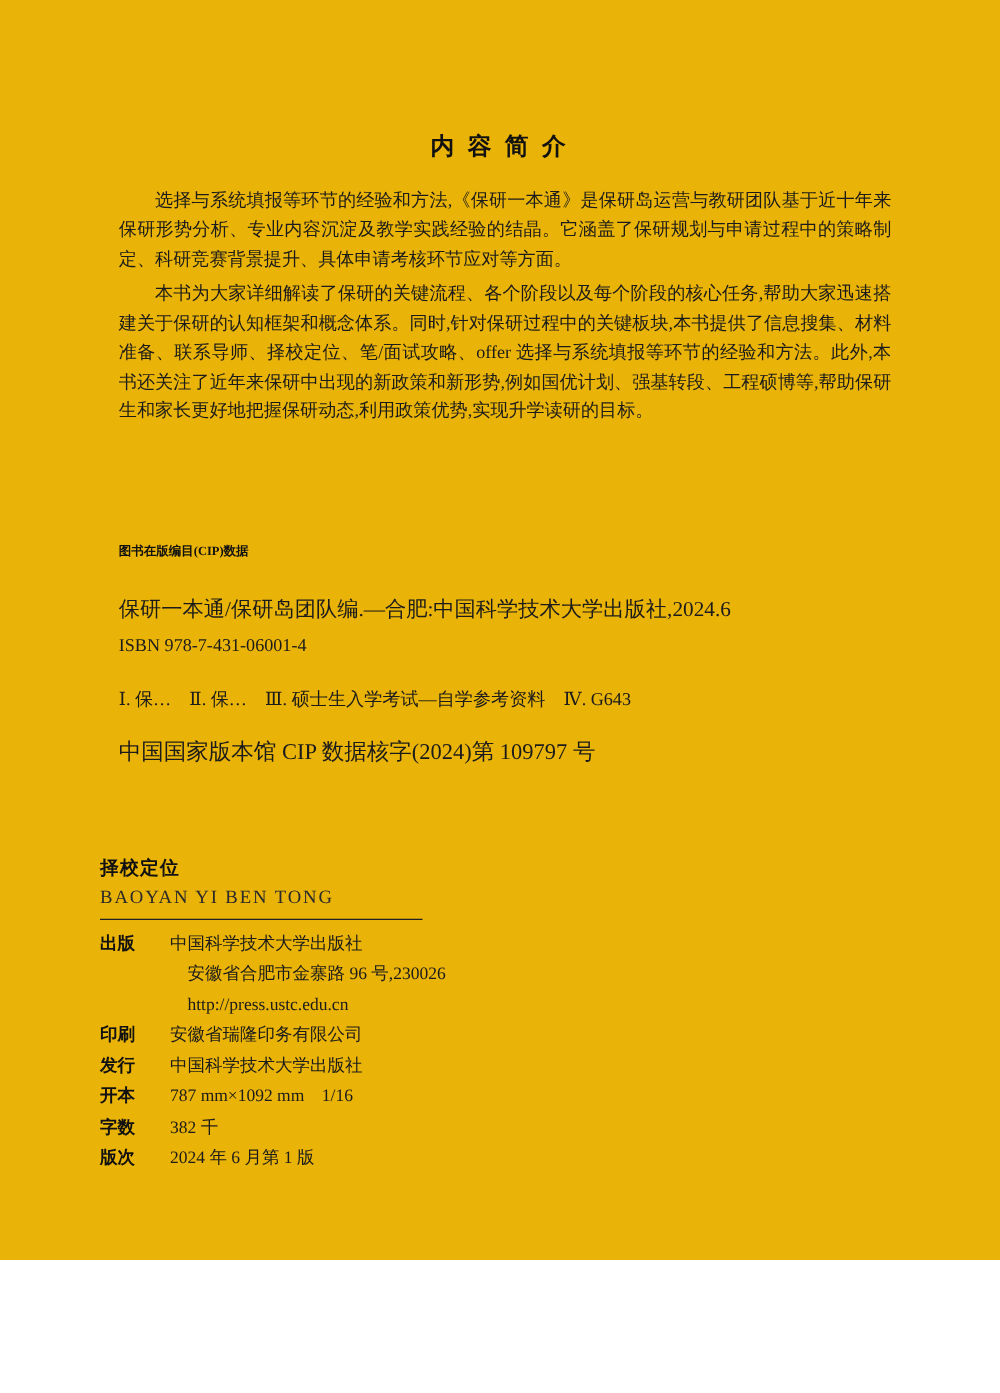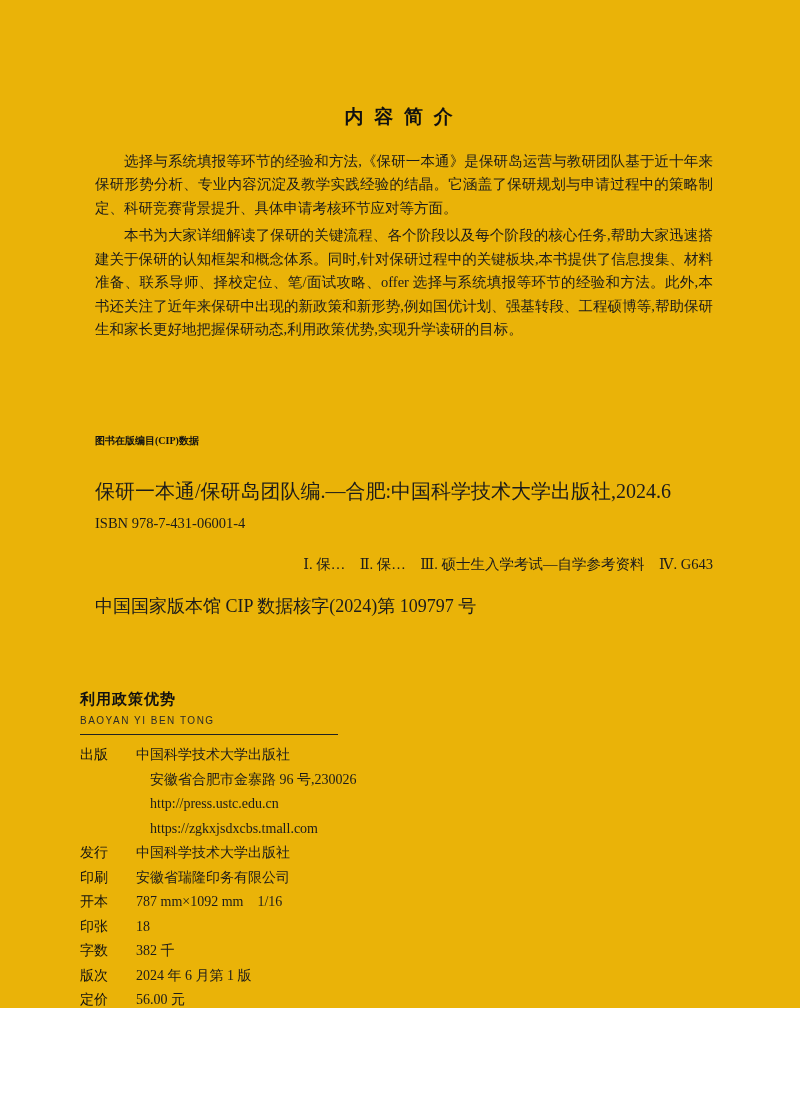--- a/index.html
+++ b/index.html
@@ -26,34 +26,34 @@
     font-size:14.5px;
     line-height:1.62;
     text-align:justify;
     text-indent:2em;
     margin-bottom:4px;
     color:#1b1b1b;
   }
 
   .cip-section { margin:92px 0 0 95px; width:618px; }
   .cip-heading { font-size:10px; font-weight:bold; color:#111; }
-  .cip-bib { margin-top:24px; font-size:20px; line-height:1.9; }
+  .cip-bib { margin-top:24px; font-size:17px; line-height:1.9; }
   .cip-isbn { font-size:14.5px; line-height:1.9; }
-  .cip-class { margin-top:18px; font-size:14.5px;text-align:right; }
+  .cip-class { margin-top:18px; font-size:14.5px; }
   .cip-record { margin-top:20px; font-size:18px; }
 
   .colophon { margin:72px 0 0 80px; width:300px; }
   .book-title { font-size:15px; font-weight:bold; letter-spacing:1px; color:#111; }
-  .romanized { margin-top:6px; font-size:10px; letter-spacing:1.5px; color:#2a2a2a;
-               font-family:Liberation Sans, sans-serif; }
+  .romanized { margin-top:6px; font-size:15px; letter-spacing:1.5px; color:#2a2a2a;
+               font-family:Liberation Serif, serif; }
   .rule { margin-top:8px; width:258px; border:none; border-top:1.5px solid #222; }
 
   .rows { margin-top:8px; }
   .row { font-size:14px; line-height:24.5px; white-space:nowrap; }
-  .row .lbl { display:inline-block; width:44px; font-weight:normal; color:#111; margin-right:12px; }
+  .row .lbl { display:inline-block; width:44px; font-weight:bold; color:#111; margin-right:12px; }
   .row .val { color:#1b1b1b; }
   .row.sub .val { padding-left:14px; }
 </style>
 </head>
 <body>
 
 <div class="page">
 
   <div class="intro-title">内 容 简 介</div>
 
@@ -64,54 +64,45 @@
 
   <div class="cip-section">
     <div class="cip-heading">图书在版编目(CIP)数据</div>
     <p class="cip-bib">保研一本通/保研岛团队编.—合肥:中国科学技术大学出版社,2024.6</p>
     <p class="cip-isbn">ISBN 978-7-431-06001-4</p>
     <p class="cip-class">Ⅰ. 保…　Ⅱ. 保…　Ⅲ. 硕士生入学考试—自学参考资料　Ⅳ. G643</p>
     <p class="cip-record">中国国家版本馆 CIP 数据核字(2024)第 109797 号</p>
   </div>
 
   <div class="colophon">
-    <div class="book-title">利用政策优势</div>
+    <div class="book-title">择校定位</div>
     <div class="romanized">BAOYAN YI BEN TONG</div>
     <hr class="rule">
 
     <div class="rows">
       <div class="row">
         <span class="lbl">出版</span><span class="val">中国科学技术大学出版社</span>
       </div>
       <div class="row sub">
         <span class="lbl"></span><span class="val">安徽省合肥市金寨路 96 号,230026</span>
       </div>
       <div class="row sub">
         <span class="lbl"></span><span class="val">http://press.ustc.edu.cn</span>
       </div>
-      <div class="row sub">
-        <span class="lbl"></span><span class="val">https://zgkxjsdxcbs.tmall.com</span>
+      <div class="row">
+        <span class="lbl">印刷</span><span class="val">安徽省瑞隆印务有限公司</span>
       </div>
       <div class="row">
         <span class="lbl">发行</span><span class="val">中国科学技术大学出版社</span>
       </div>
       <div class="row">
-        <span class="lbl">印刷</span><span class="val">安徽省瑞隆印务有限公司</span>
-      </div>
-      <div class="row">
         <span class="lbl">开本</span><span class="val">787 mm×1092 mm　1/16</span>
-      </div>
-      <div class="row">
-        <span class="lbl">印张</span><span class="val">18</span>
       </div>
       <div class="row">
         <span class="lbl">字数</span><span class="val">382 千</span>
       </div>
       <div class="row">
         <span class="lbl">版次</span><span class="val">2024 年 6 月第 1 版</span>
       </div>
-      <div class="row">
-        <span class="lbl">定价</span><span class="val">56.00 元</span>
-      </div>
     </div>
   </div>
 
 </div>
 
 </body></html>

